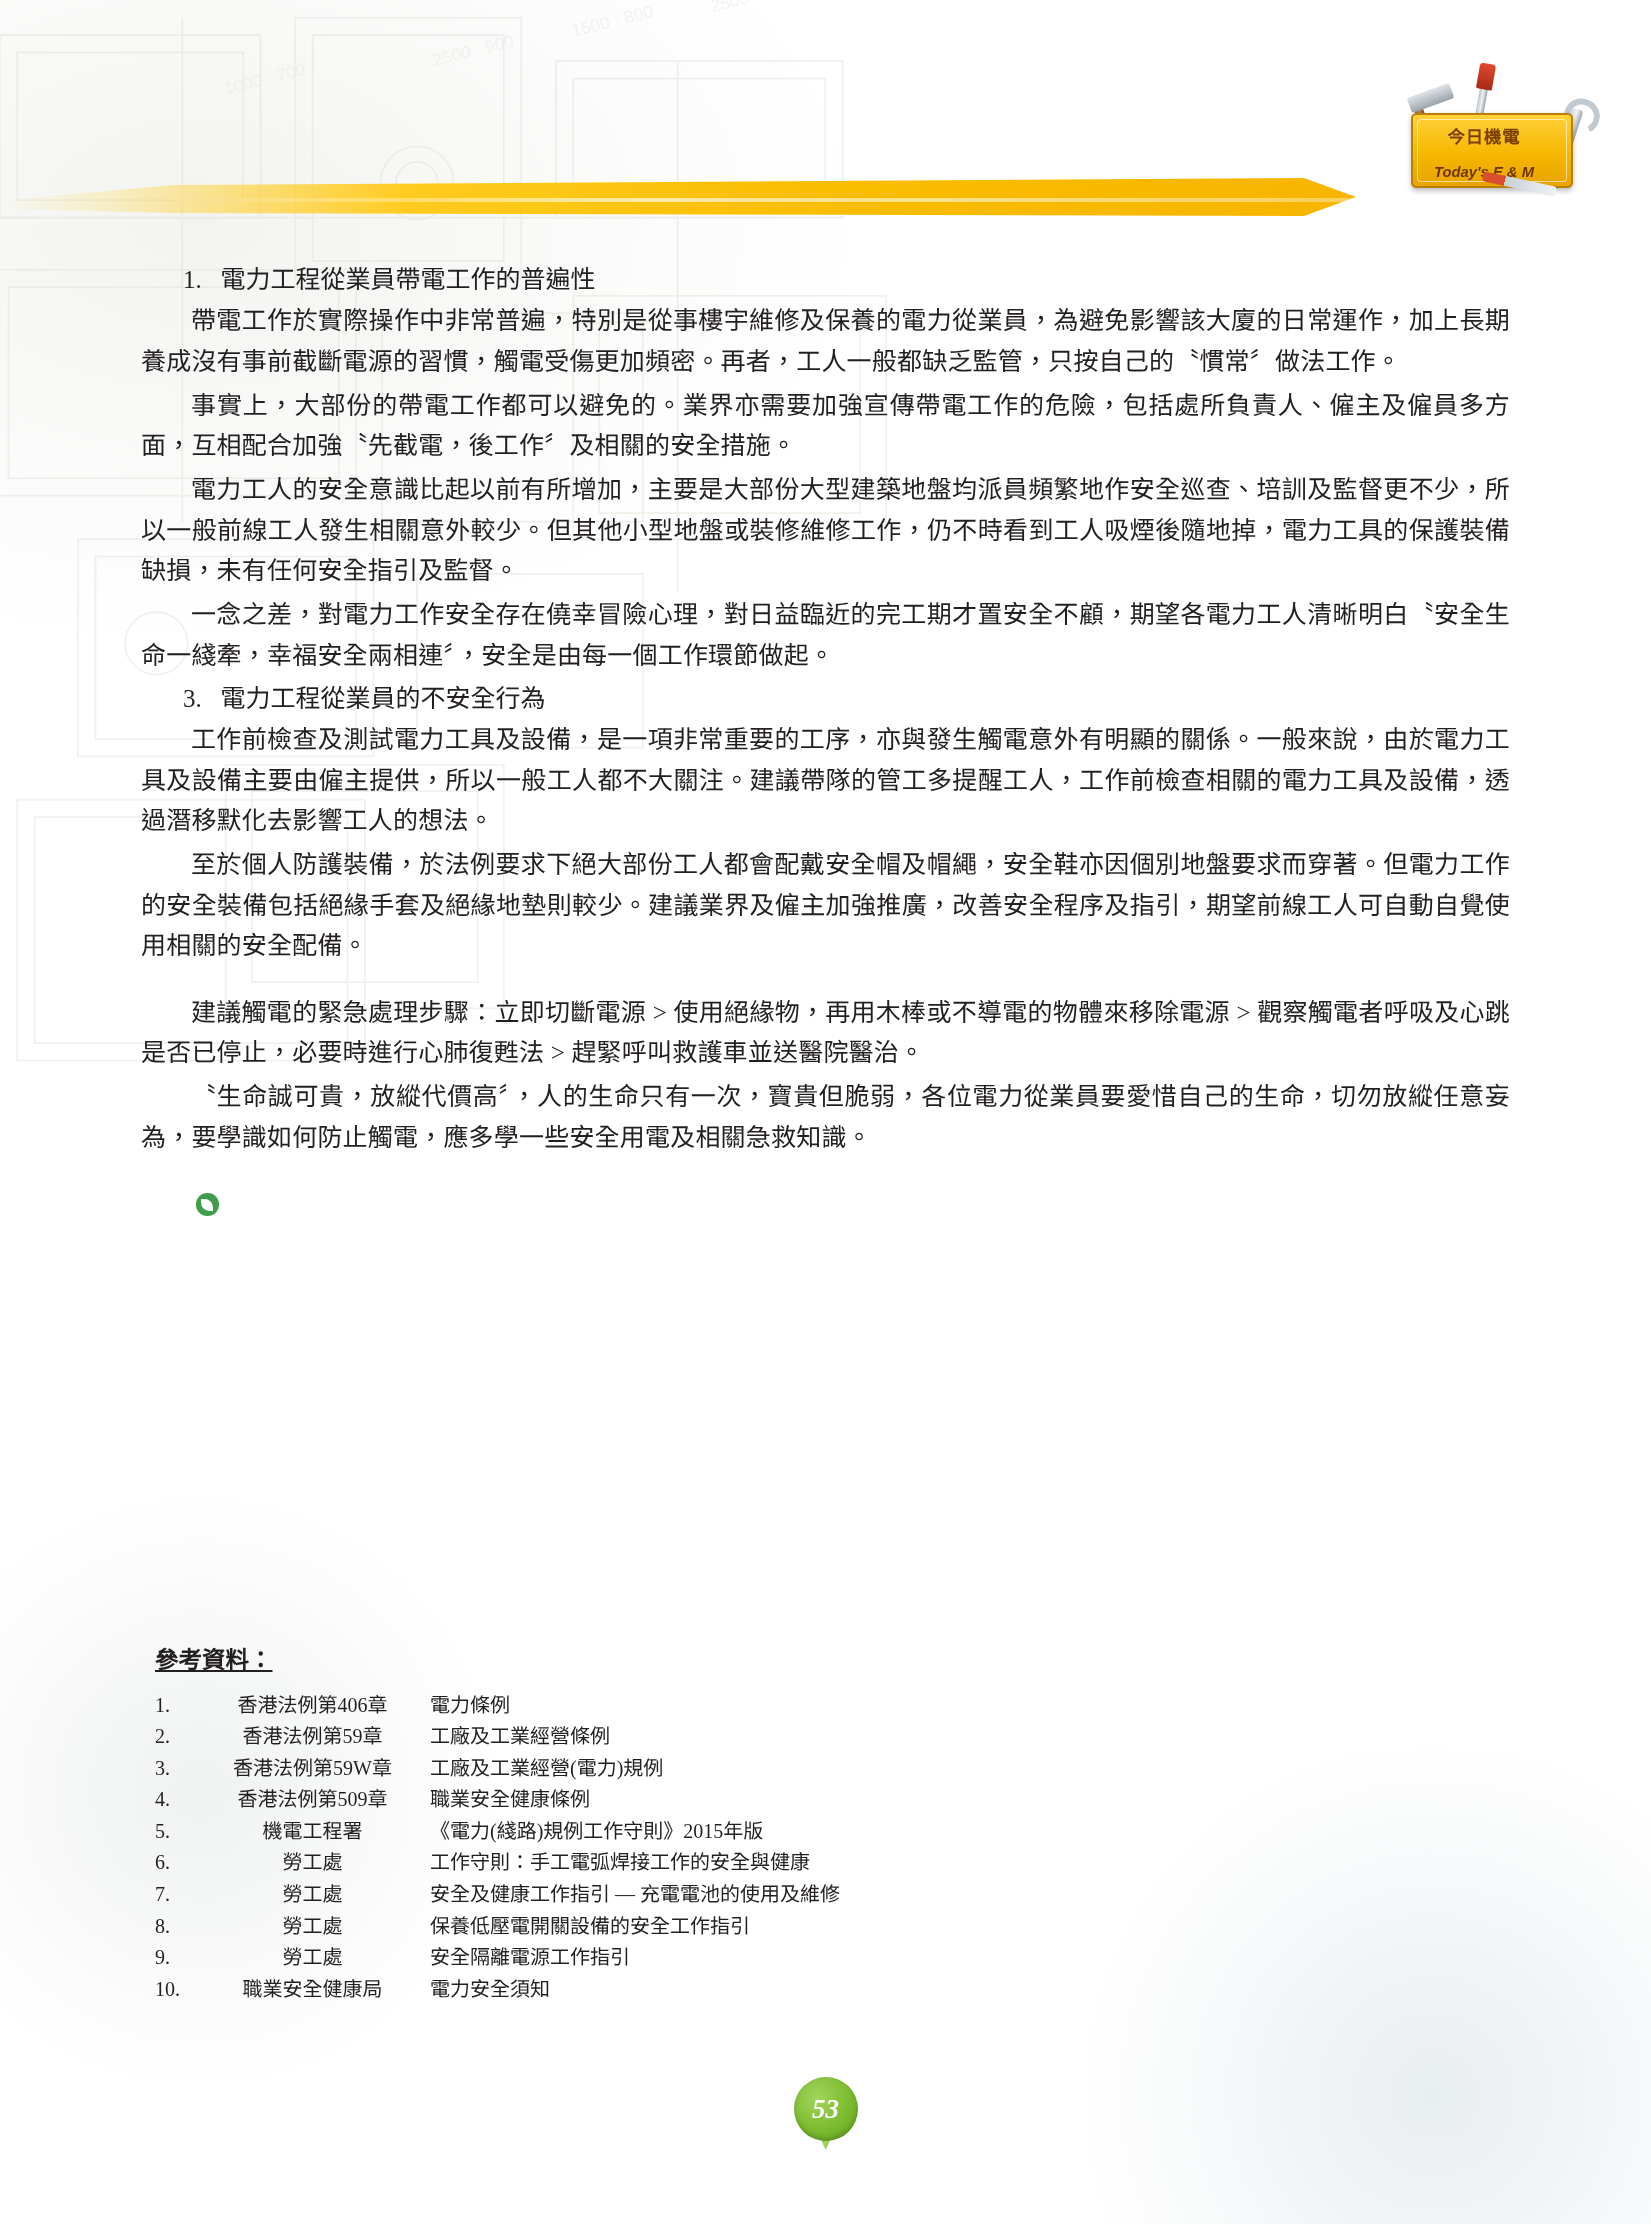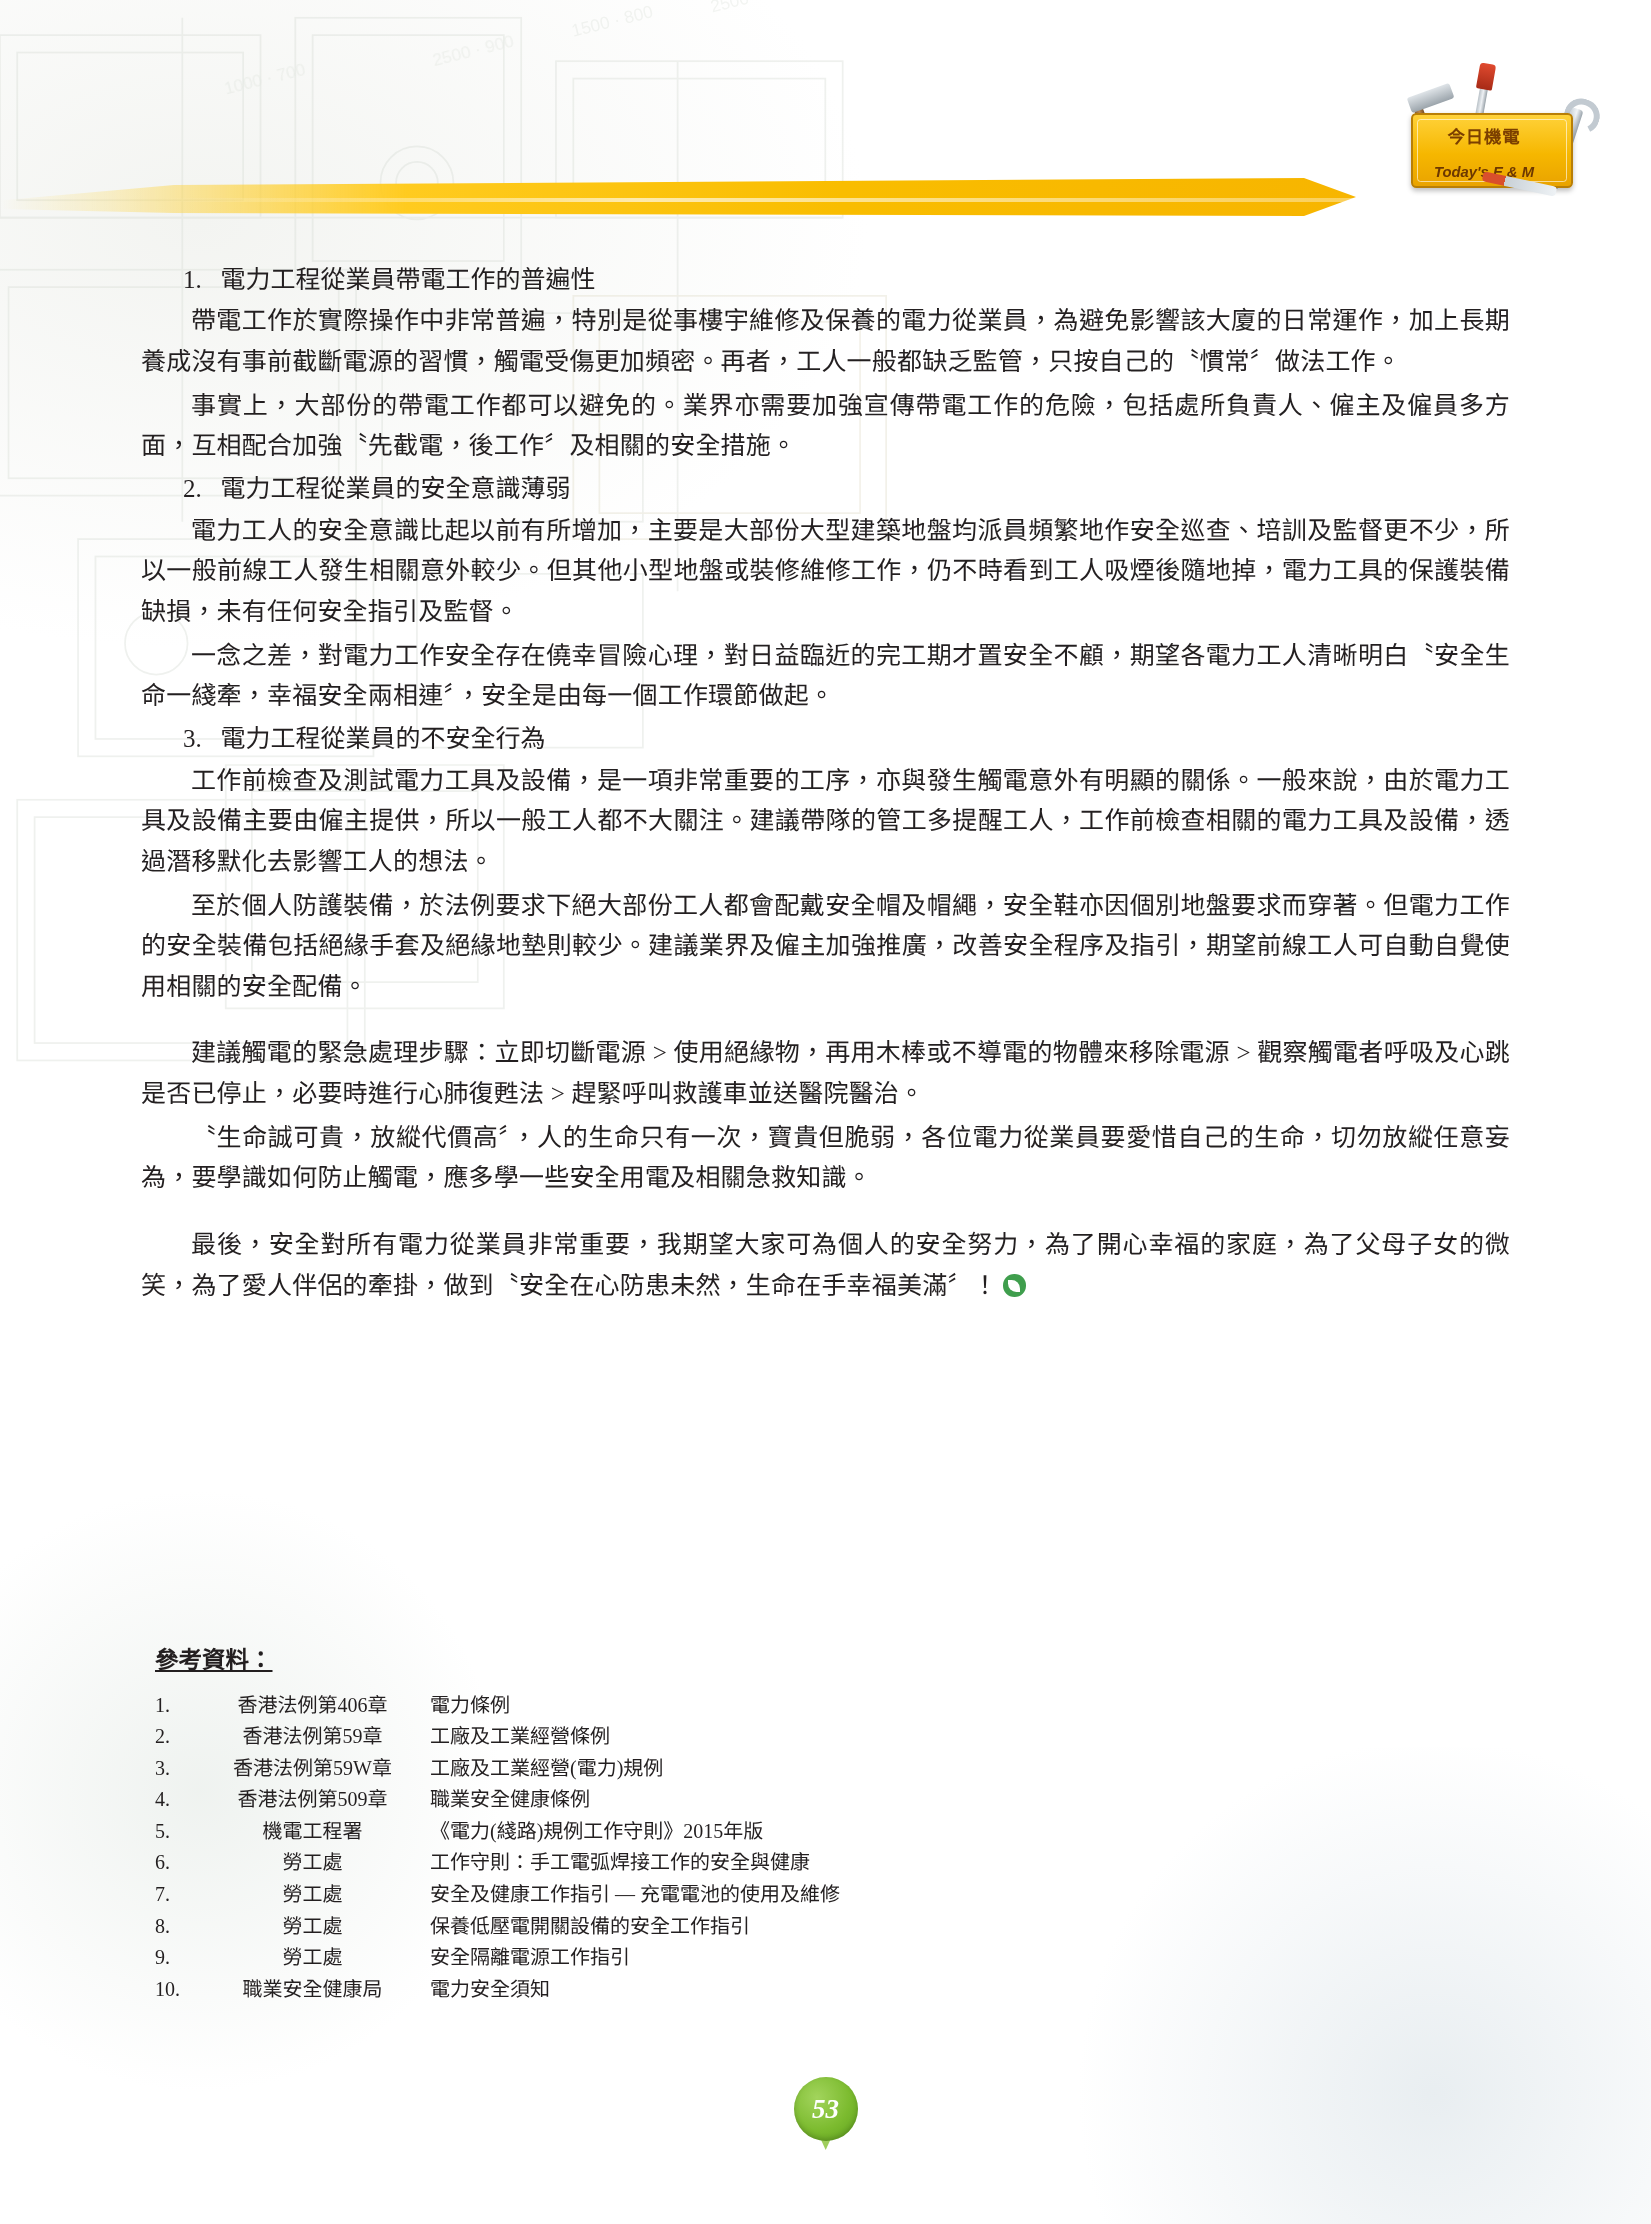--- a/index.html
+++ b/index.html
@@ -330,42 +330,38 @@
 
   <div class="content">
 
     <div class="num-head">
       <span>1.</span>
       &nbsp;&nbsp;<span>電力工程從業員帶電工作的普遍性</span>
     </div>
     <p class="para">帶電工作於實際操作中非常普遍，特別是從事樓宇維修及保養的電力從業員，為避免影響該大廈的日常運作，加上長期養成沒有事前截斷電源的習慣，觸電受傷更加頻密。再者，工人一般都缺乏監管，只按自己的〝慣常〞做法工作。</p>
     <p class="para">事實上，大部份的帶電工作都可以避免的。業界亦需要加強宣傳帶電工作的危險，包括處所負責人、僱主及僱員多方面，互相配合加強〝先截電，後工作〞及相關的安全措施。</p>
 
-    <div class="num-head">
-      <span>2.</span>
-      &nbsp;&nbsp;<span>電力工程從業員的安全意識薄弱</span>
-    </div>
     <p class="para">電力工人的安全意識比起以前有所增加，主要是大部份大型建築地盤均派員頻繁地作安全巡查、培訓及監督更不少，所以一般前線工人發生相關意外較少。但其他小型地盤或裝修維修工作，仍不時看到工人吸煙後隨地掉，電力工具的保護裝備缺損，未有任何安全指引及監督。</p>
     <p class="para">一念之差，對電力工作安全存在僥幸冒險心理，對日益臨近的完工期才置安全不顧，期望各電力工人清晰明白〝安全生命一綫牽，幸福安全兩相連〞，安全是由每一個工作環節做起。</p>
 
     <div class="num-head">
       <span>3.</span>
       &nbsp;&nbsp;<span>電力工程從業員的不安全行為</span>
     </div>
     <p class="para">工作前檢查及測試電力工具及設備，是一項非常重要的工序，亦與發生觸電意外有明顯的關係。一般來說，由於電力工具及設備主要由僱主提供，所以一般工人都不大關注。建議帶隊的管工多提醒工人，工作前檢查相關的電力工具及設備，透過潛移默化去影響工人的想法。</p>
     <p class="para">至於個人防護裝備，於法例要求下絕大部份工人都會配戴安全帽及帽繩，安全鞋亦因個別地盤要求而穿著。但電力工作的安全裝備包括絕緣手套及絕緣地墊則較少。建議業界及僱主加強推廣，改善安全程序及指引，期望前線工人可自動自覺使用相關的安全配備。</p>
 
     <div class="gap"></div>
 
     <p class="para">建議觸電的緊急處理步驟：立即切斷電源 &gt; 使用絕緣物，再用木棒或不導電的物體來移除電源 &gt; 觀察觸電者呼吸及心跳是否已停止，必要時進行心肺復甦法 &gt; 趕緊呼叫救護車並送醫院醫治。</p>
     <p class="para">〝生命誠可貴，放縱代價高〞，人的生命只有一次，寶貴但脆弱，各位電力從業員要愛惜自己的生命，切勿放縱任意妄為，要學識如何防止觸電，應多學一些安全用電及相關急救知識。</p>
 
     <div class="gap"></div>
 
-    <p class="para"><span>最後，安全對所有電力從業員非常重要，我期望大家可為個人的安全努力，為了開心幸福的家庭，為了父母子女的微笑，為了愛人伴侶的牽掛，做到〝安全在心防患未然，生命在手幸福美滿〞！</span><span class="leaf-icon"></span></p>
+    <p class="para"><span class="leaf-icon"></span></p>
   </div>
 
   <div class="refs">
     <div class="refs-title">參考資料：</div>
     <table class="refs-table">
       <tbody>
         <tr>
           <td class="ref-no">1.</td>
           <td class="ref-src">香港法例第406章</td>
           <td class="ref-doc">電力條例</td>

